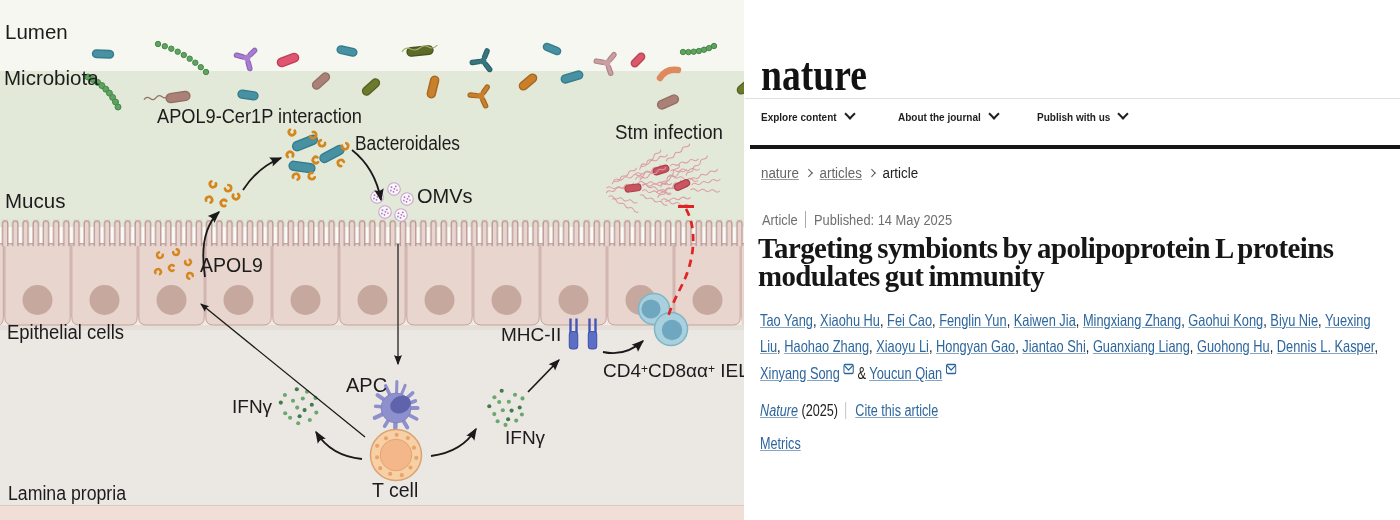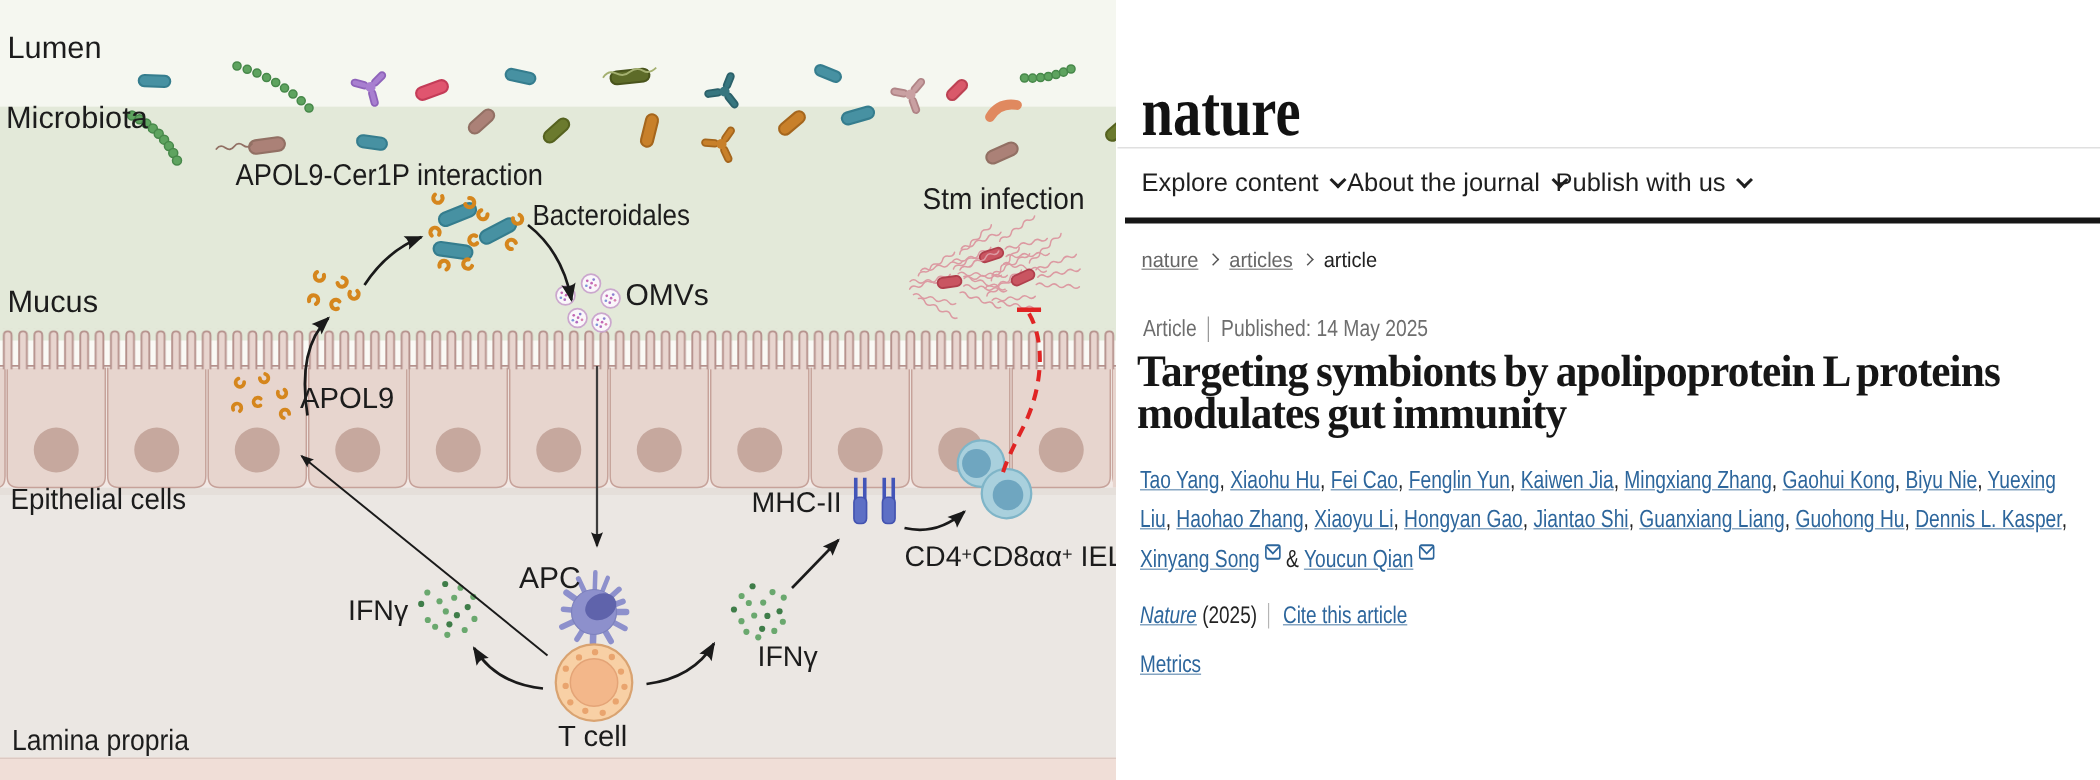--- a/index.html
+++ b/index.html
@@ -1,21 +1,21 @@
 <!DOCTYPE html>
 <html><head>
 <meta charset="utf-8">
 <style>
   html,body{margin:0;padding:0;background:#fff;}
   body{width:1400px;height:520px;position:relative;overflow:hidden;
        font-family:"Liberation Sans",sans-serif;}
   #left{position:absolute;left:0;top:0;width:744px;height:512px;text-align:right;}
   #right{position:absolute;left:744px;top:0;width:656px;height:432px;background:#fff;}
   .abs{position:absolute;}
-  .navitem{font-weight:normal;font-size:17px;color:#1f1f1f;white-space:nowrap;}
+  .navitem{font-weight:bold;font-size:10px;color:#1f1f1f;white-space:nowrap;}
   .chev{display:inline-block;width:6px;height:6px;border-right:2.1px solid #1f1f1f;
         border-bottom:2.1px solid #1f1f1f;transform:rotate(45deg);margin-left:9px;
         position:relative;top:-3px;}
   .bchev{display:inline-block;width:5px;height:5px;border-right:1.8px solid #555;
         border-bottom:1.8px solid #555;transform:rotate(-45deg);position:relative;top:-2px;}
   .crumb{font-size:14px;color:#666;transform:scaleX(0.955);transform-origin:0 0;white-space:nowrap;}
   .crumb a{color:#666;text-decoration:underline;text-decoration-color:#999;}
   .meta{font-size:15.5px;color:#6e6e6e;transform:scaleX(0.83);transform-origin:0 0;white-space:nowrap;}
   .title{font-family:"Liberation Serif",serif;font-weight:bold;font-size:30px;
          line-height:28.3px;color:#161616;letter-spacing:-0.6px;word-spacing:-1.5px;

